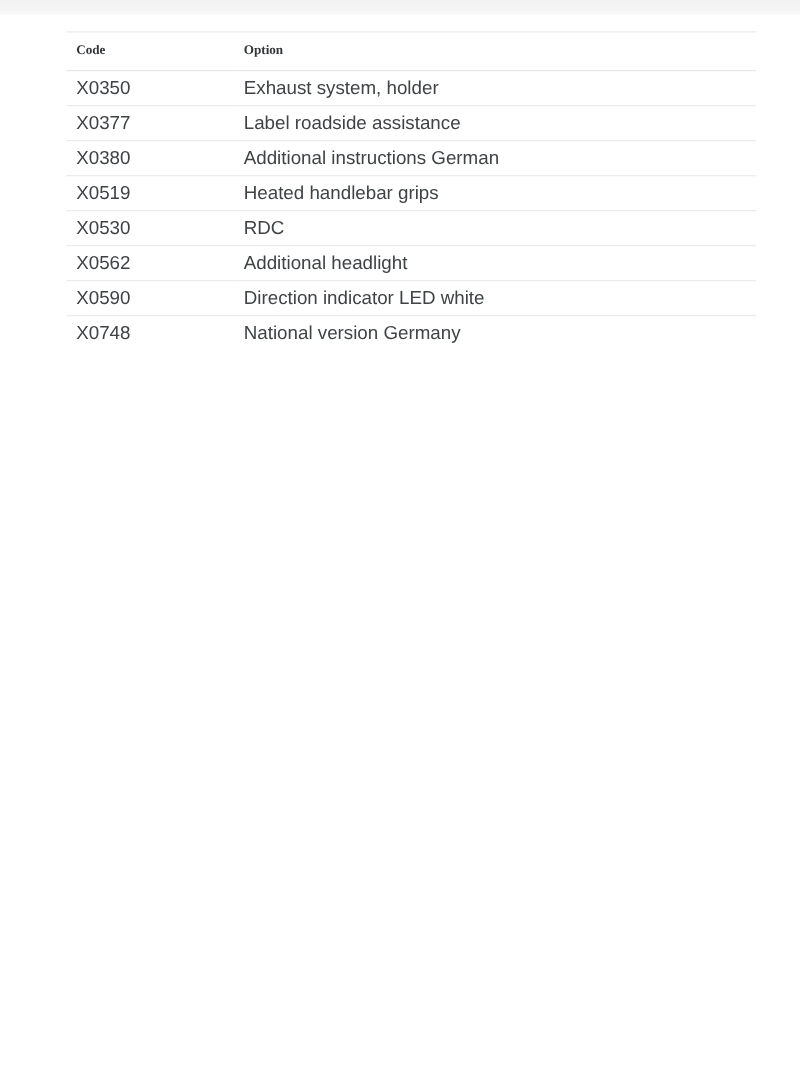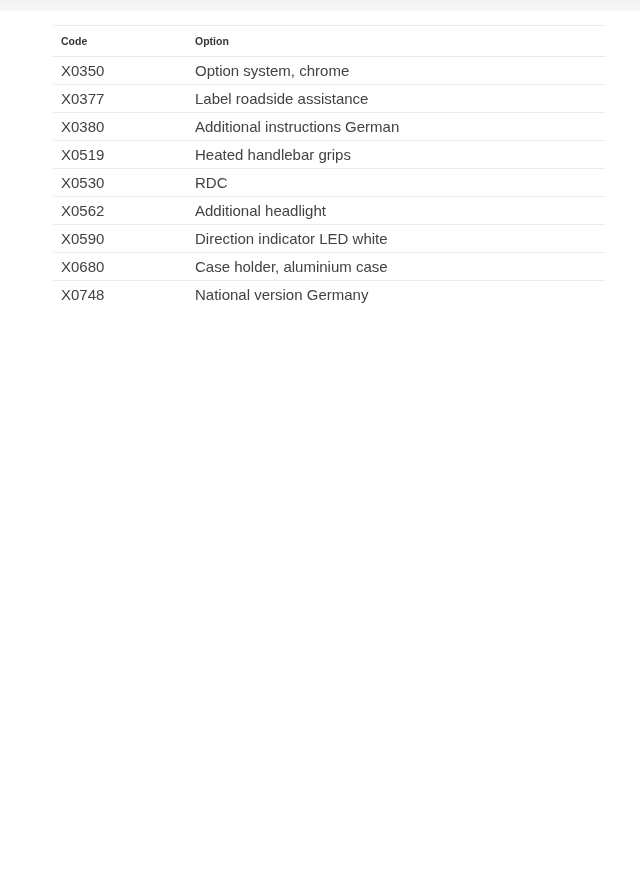--- a/index.html
+++ b/index.html
@@ -30,20 +30,21 @@
   }
   table.options thead th {
     text-align: left;
     font-size: 10.5px;
     font-weight: bold;
     color: #323639;
     padding: 9px 8px;
     line-height: 12px;
     border-top: 1px solid #ebebeb;
     border-bottom: 1px solid #e7e7e7;
+    font-family: Liberation Serif, serif;
   }
   table.options th.col-code,
   table.options td.cell-code {
     width: 118px;
   }
   table.options tbody td {
     font-size: 15px;
     font-weight: normal;
     color: #3f4346;
     padding: 8px 8px;
@@ -66,21 +67,21 @@
   <table class="options">
     <thead>
       <tr>
         <th class="col-code">Code</th>
         <th class="col-option">Option</th>
       </tr>
     </thead>
     <tbody id="table-body">
         <tr>
           <td class="cell-code">X0350</td>
-          <td class="cell-option">Option system, chrome</td>
+          <td class="cell-option">Exhaust system, holder</td>
         </tr>
         <tr>
           <td class="cell-code">X0377</td>
           <td class="cell-option">Label roadside assistance</td>
         </tr>
         <tr>
           <td class="cell-code">X0380</td>
           <td class="cell-option">Additional instructions German</td>
         </tr>
         <tr>
@@ -93,22 +94,18 @@
         </tr>
         <tr>
           <td class="cell-code">X0562</td>
           <td class="cell-option">Additional headlight</td>
         </tr>
         <tr>
           <td class="cell-code">X0590</td>
           <td class="cell-option">Direction indicator LED white</td>
         </tr>
         <tr>
-          <td class="cell-code">X0680</td>
-          <td class="cell-option">Case holder, aluminium case</td>
-        </tr>
-        <tr>
           <td class="cell-code">X0748</td>
           <td class="cell-option">National version Germany</td>
         </tr>
       </tbody>
   </table>
 </div>
 
 </body></html>

